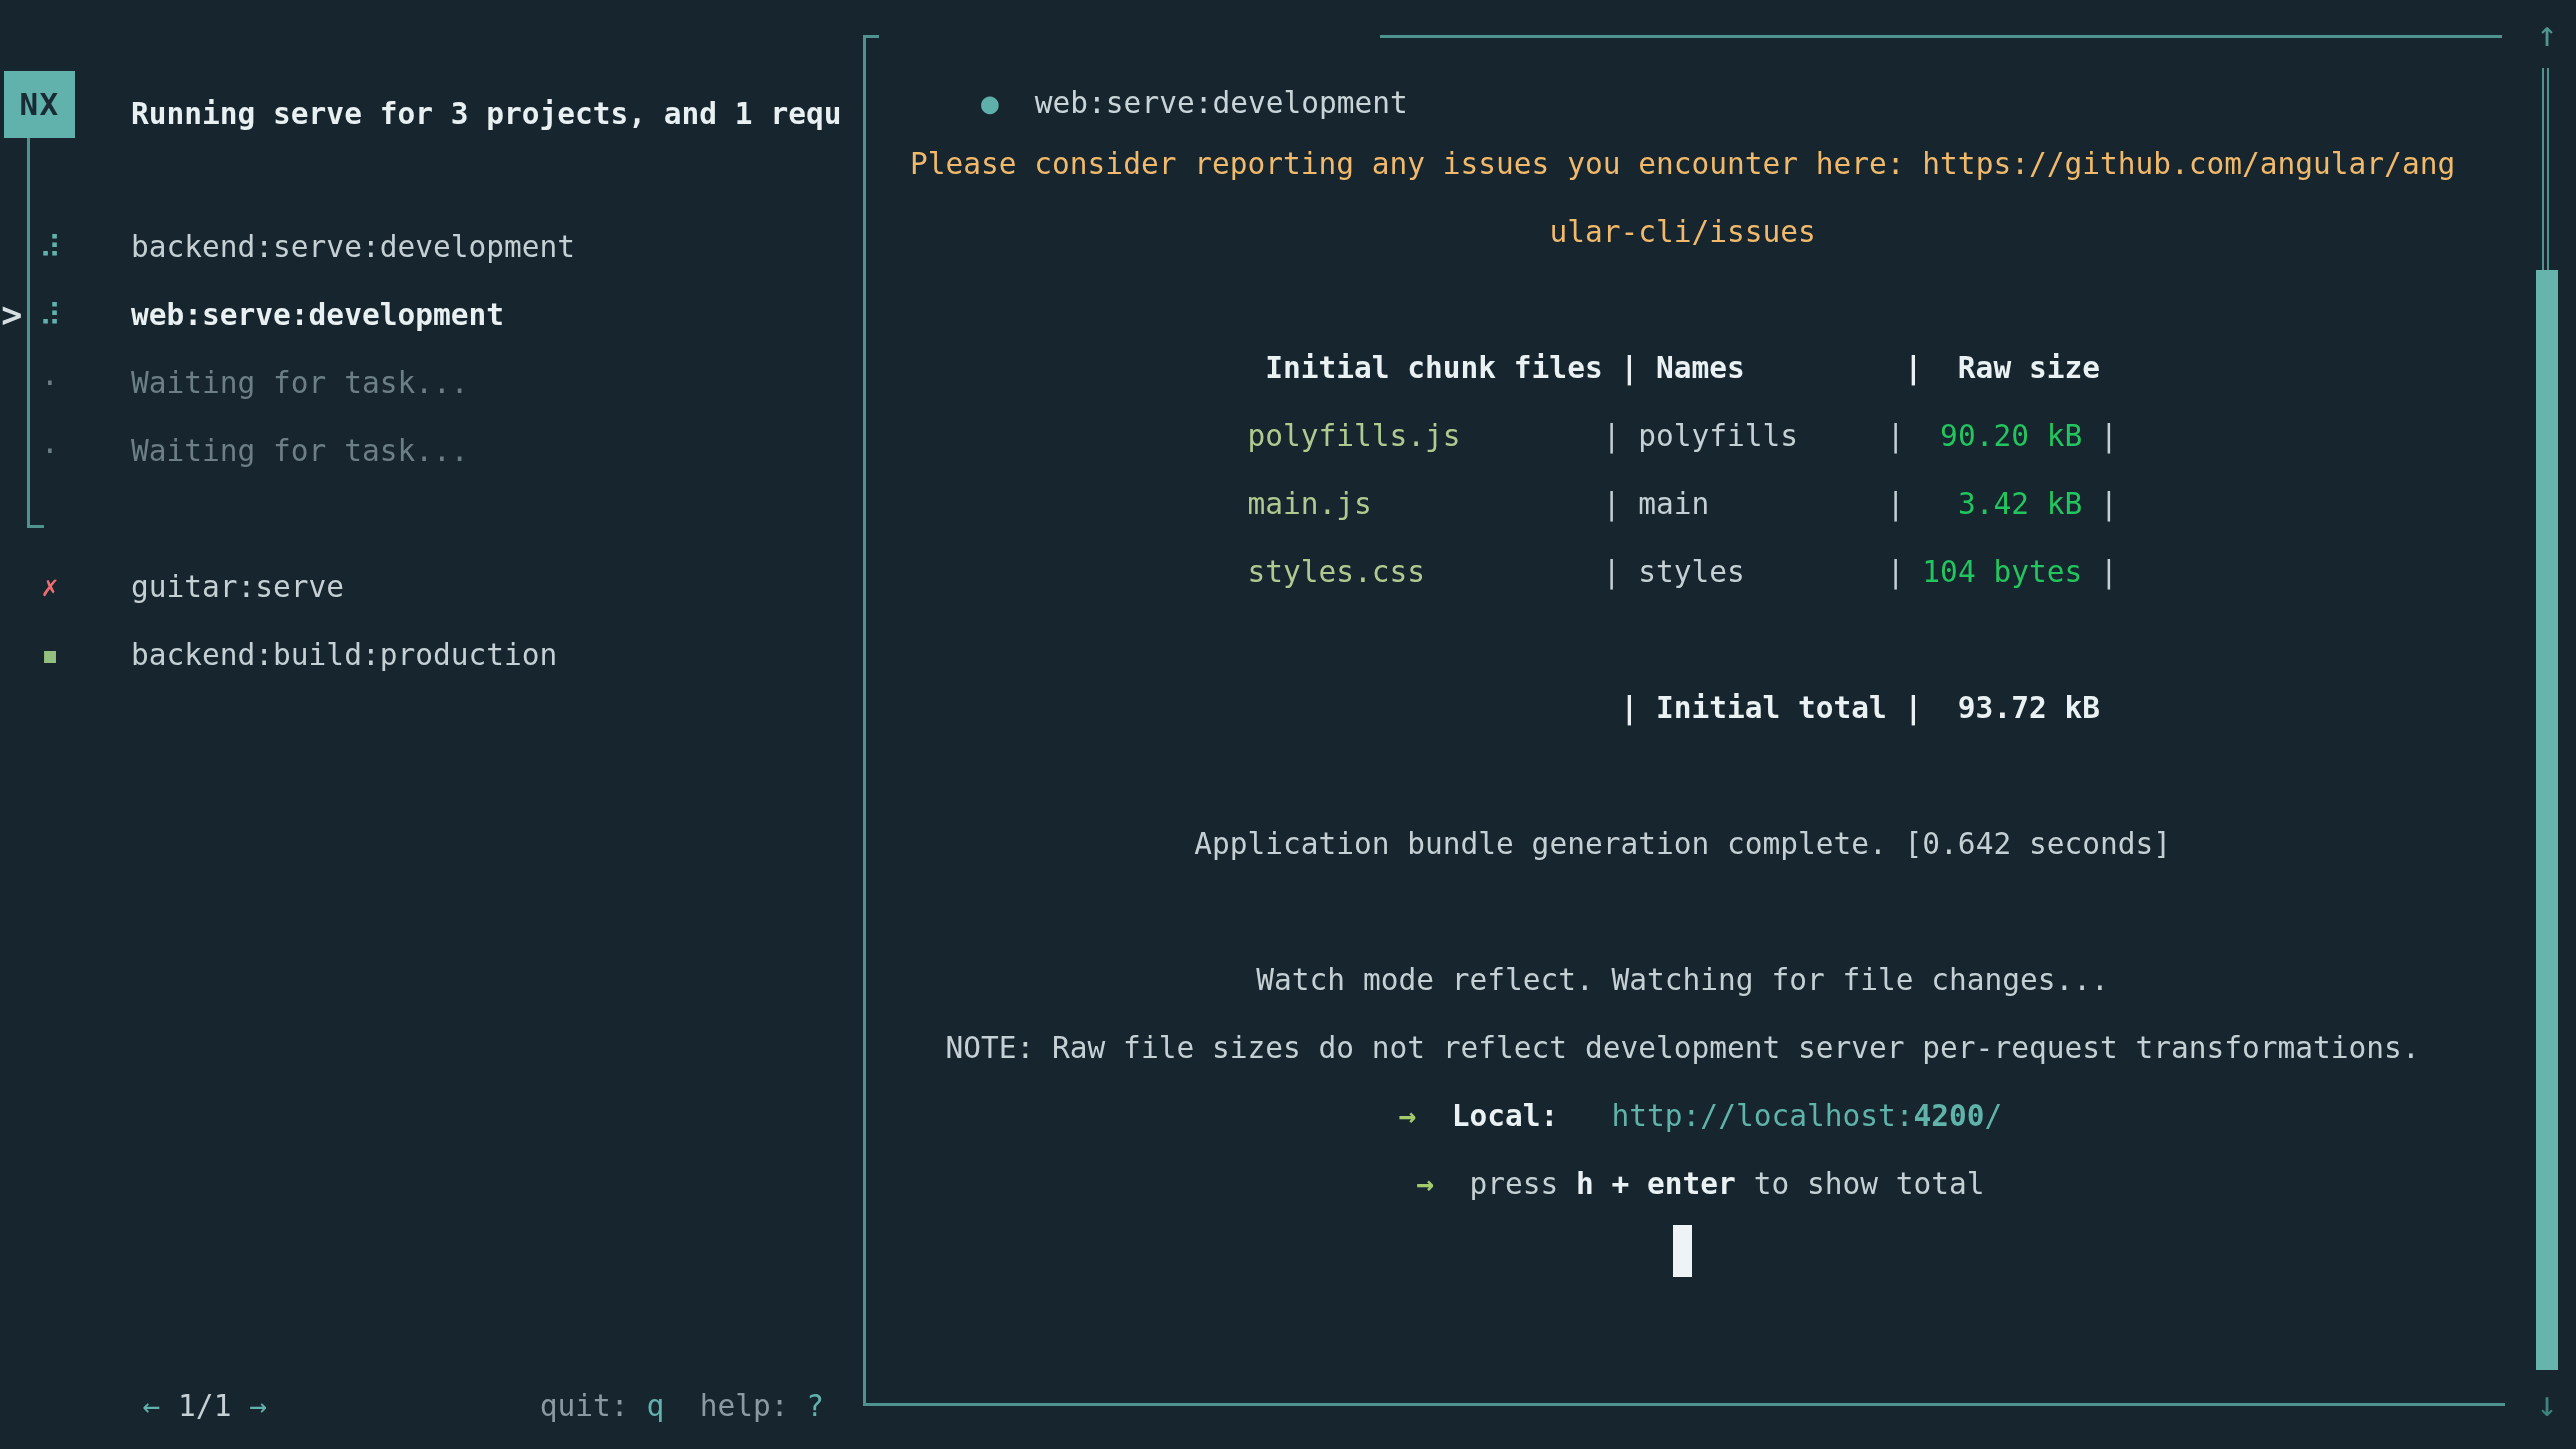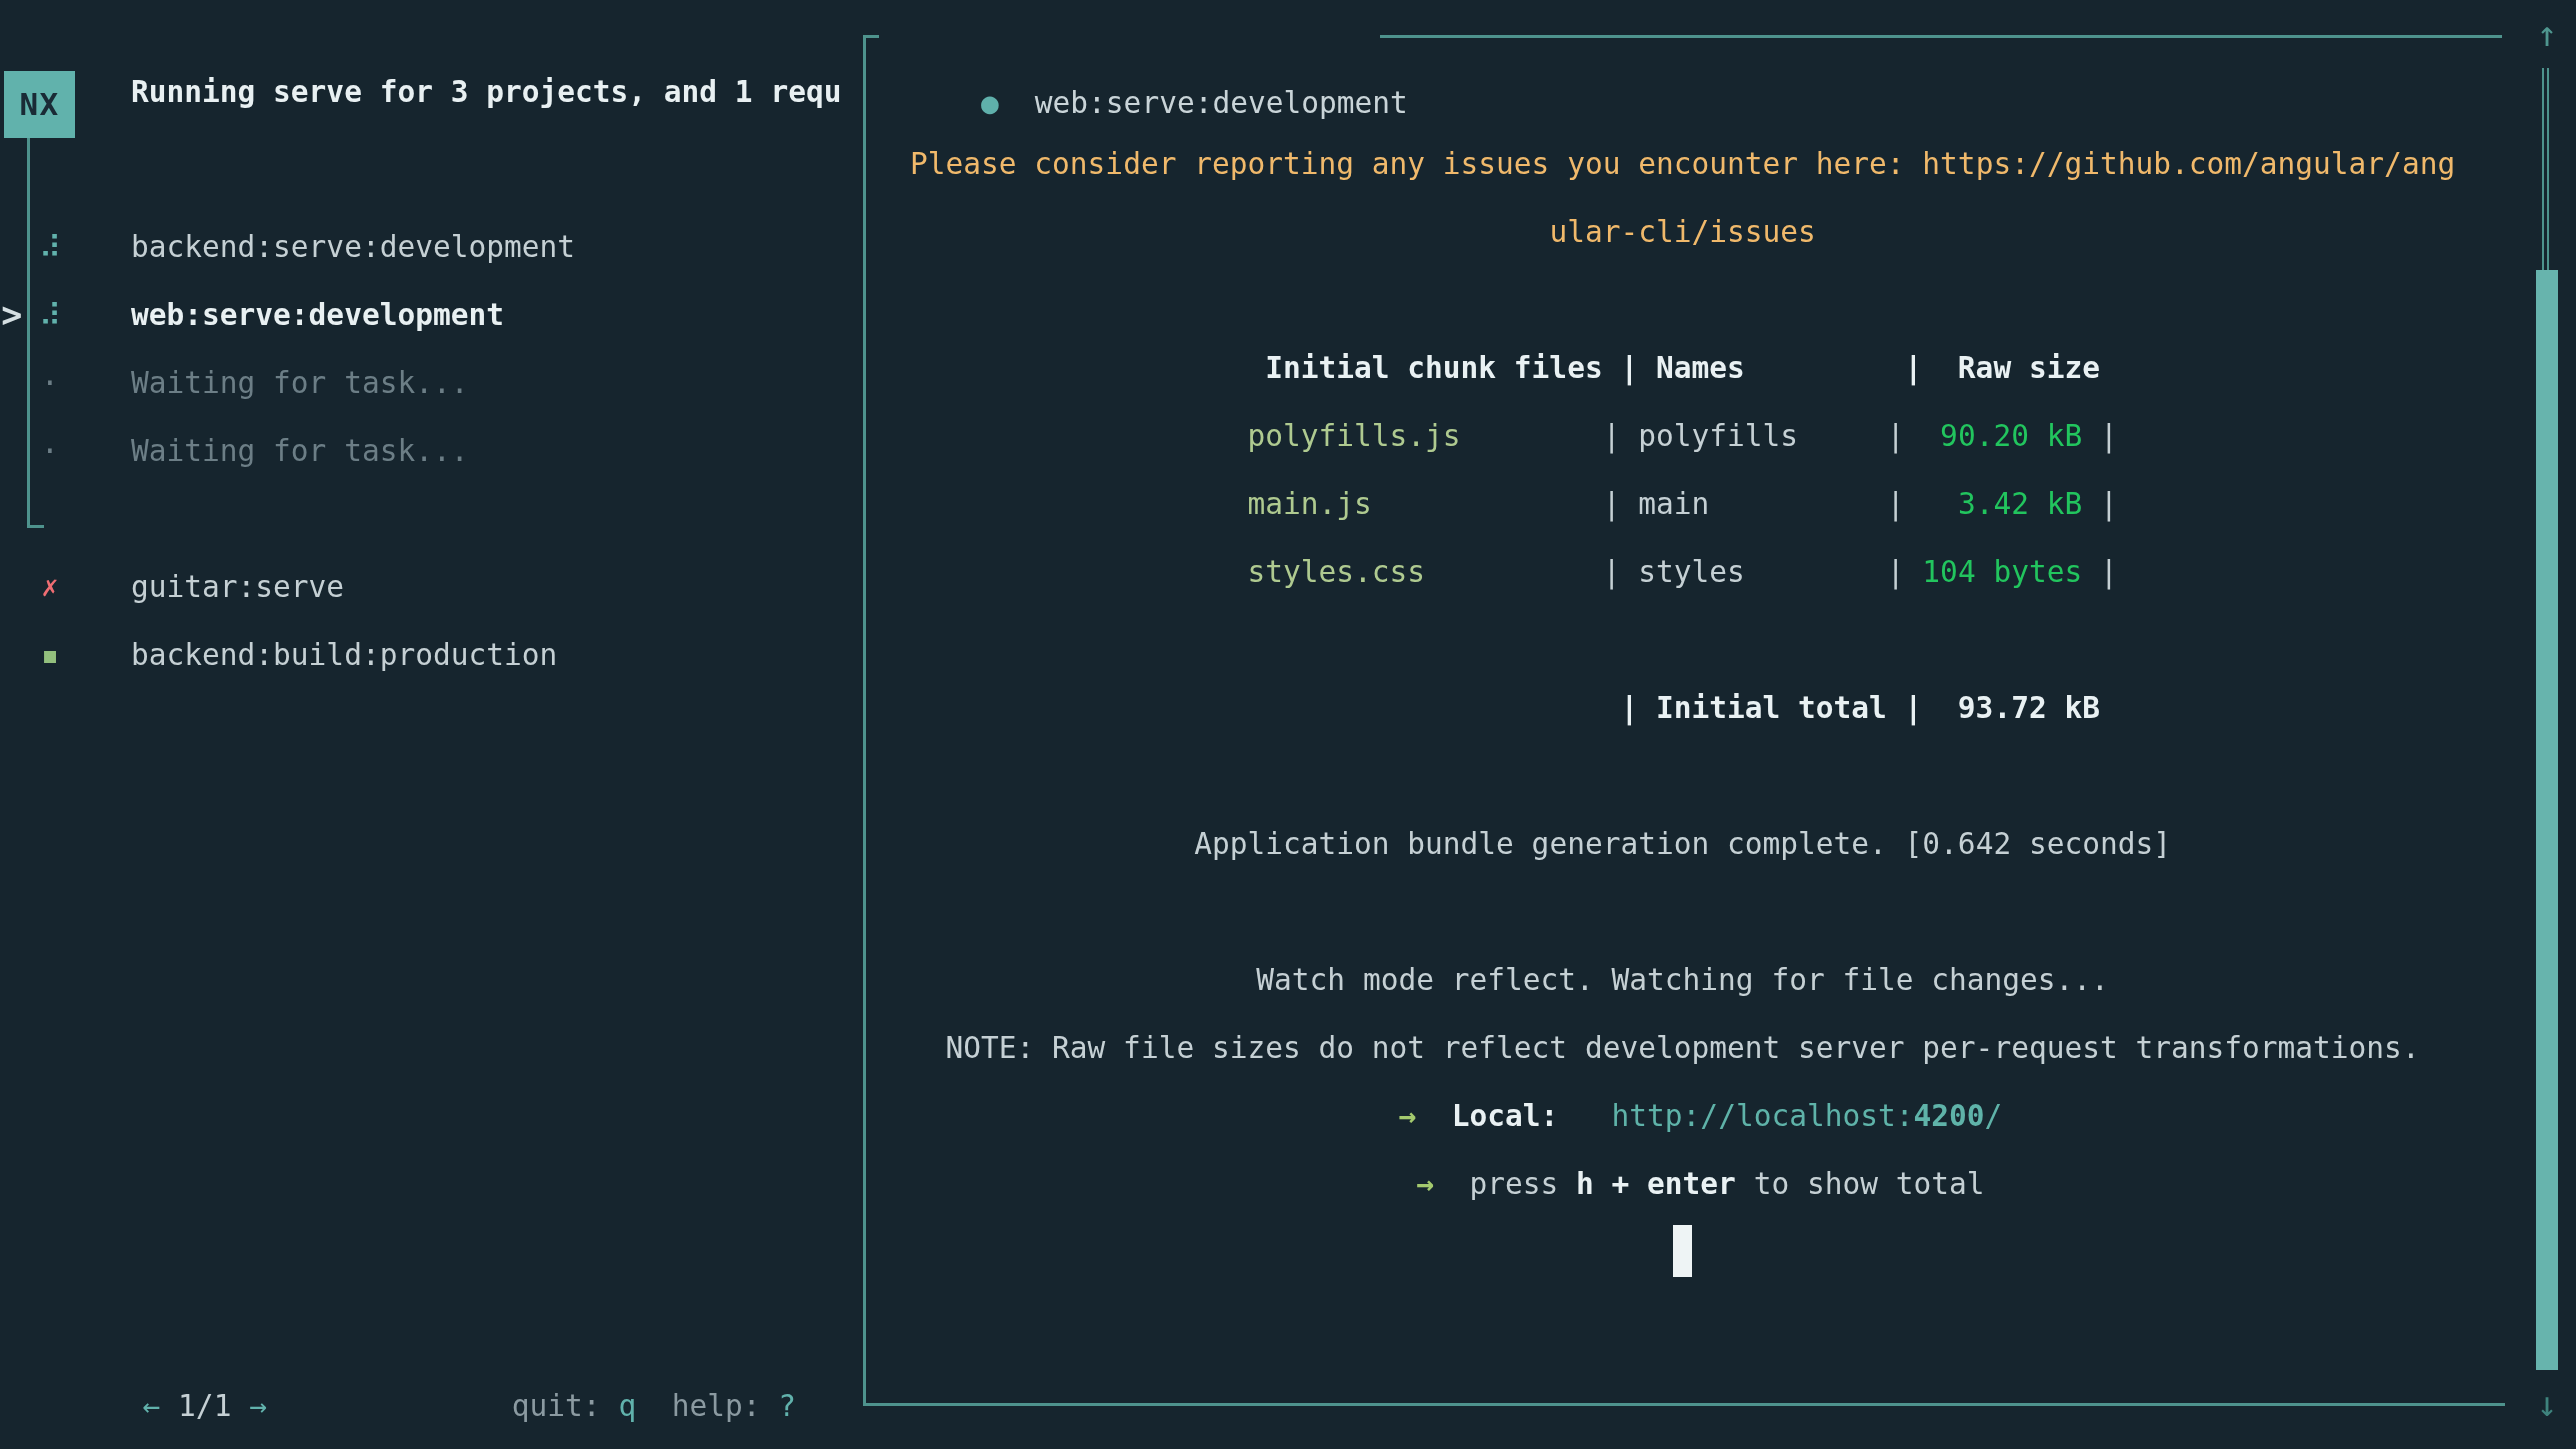--- a/index.html
+++ b/index.html
@@ -4,28 +4,28 @@
 <style>
   html, body { margin:0; padding:0; background:#16252e; }
   .screen {
     position:relative; width:2576px; height:1449px; overflow:hidden;
     background:#16252e;
     font-family:"DejaVu Sans Mono","DejaVu Sans",monospace;
     font-size:29.5px; line-height:68px; color:#c5d0d4;
   }
 
   
-  .sidebar { position:absolute; left:0; top:0; width:863px; height:1449px; overflow:hidden; }
+  .sidebar { position:absolute; left:0; top:0; width:863px; height:1449px; overflow:hidden;padding-left:28px; }
   .nx-badge {
     position:absolute; left:4px; top:71px; width:71px; height:67px;
     background:#61b2ac; color:#1a2b36; font-weight:bold; font-size:31px;
     display:flex; align-items:center; justify-content:center; letter-spacing:1.3px; line-height:67px;
   }
   .sidebar-title {
-    position:absolute; left:131px; top:58px; width:728px; height:68px;
+    position:absolute; left:131px; top:80px; width:728px; height:68px;
     font-weight:bold; color:#e8f0f2; white-space:pre; overflow:hidden;
   }
   .tree-vline { position:absolute; left:27px; top:138px; width:2.7px;  height:389px; background:#4e938d; }
   .tree-foot  { position:absolute; left:27px; top:525px; width:17.4px; height:2.7px;   background:#4e938d; }
 
   .task-list { position:absolute; left:0; top:213px; width:863px; }
   .task-row  { position:relative; height:68px; white-space:pre; }
   .task-row.spacer { height:68px; }
   .sel-arrow {
     position:absolute; left:1.3px; top:0; width:29.5px; height:68px;

